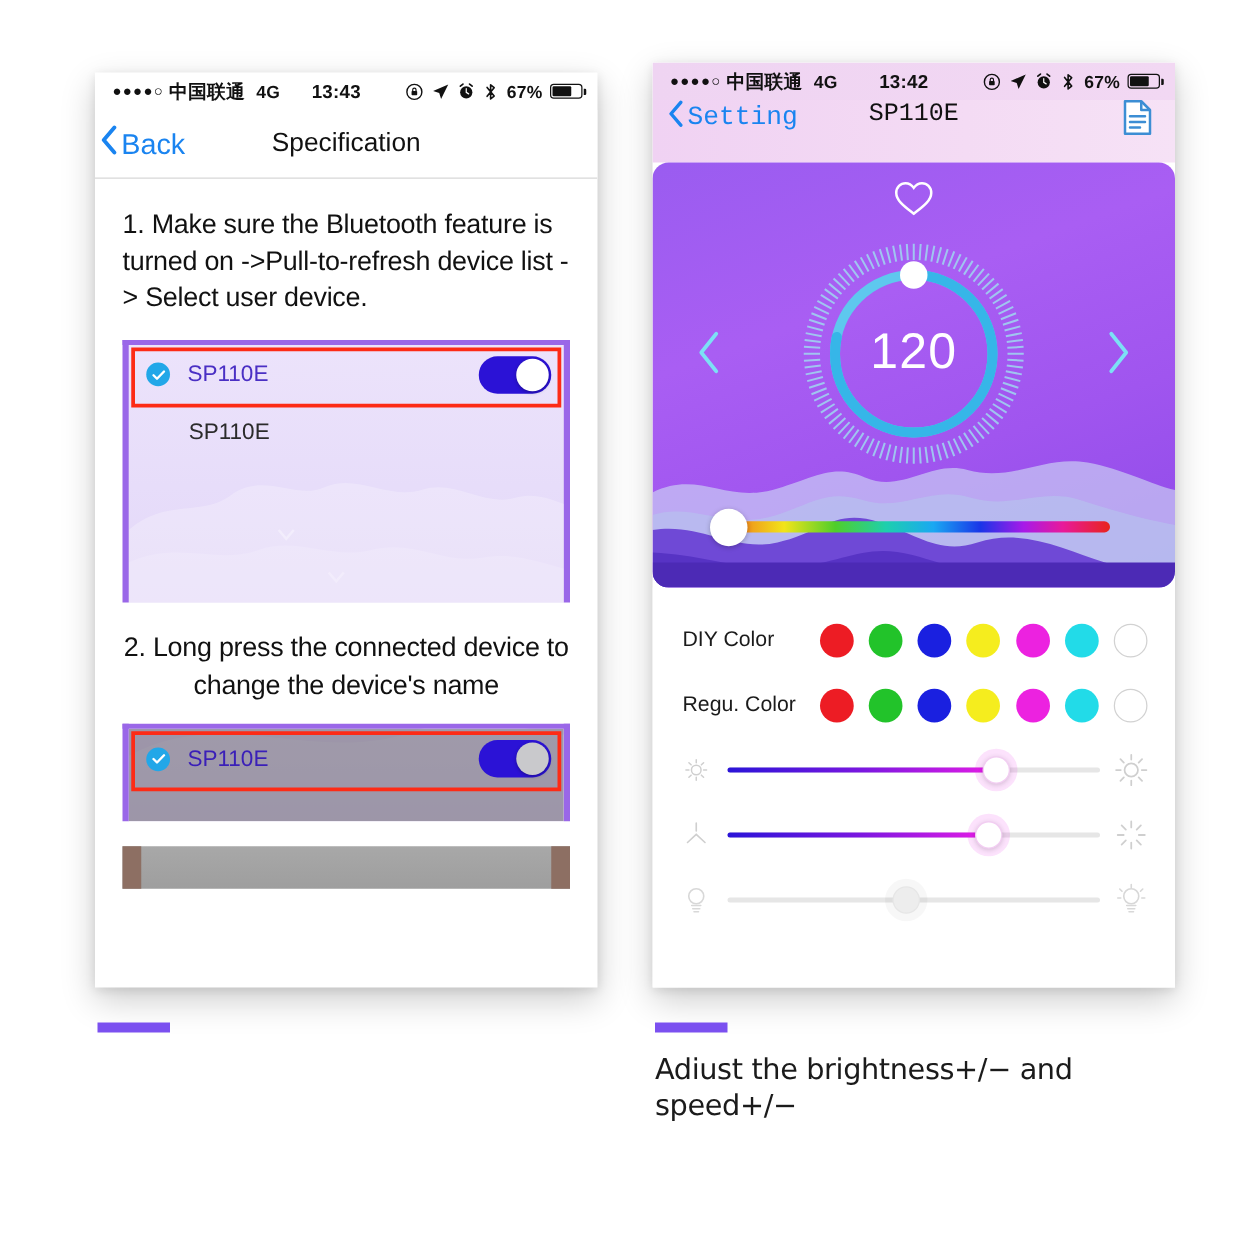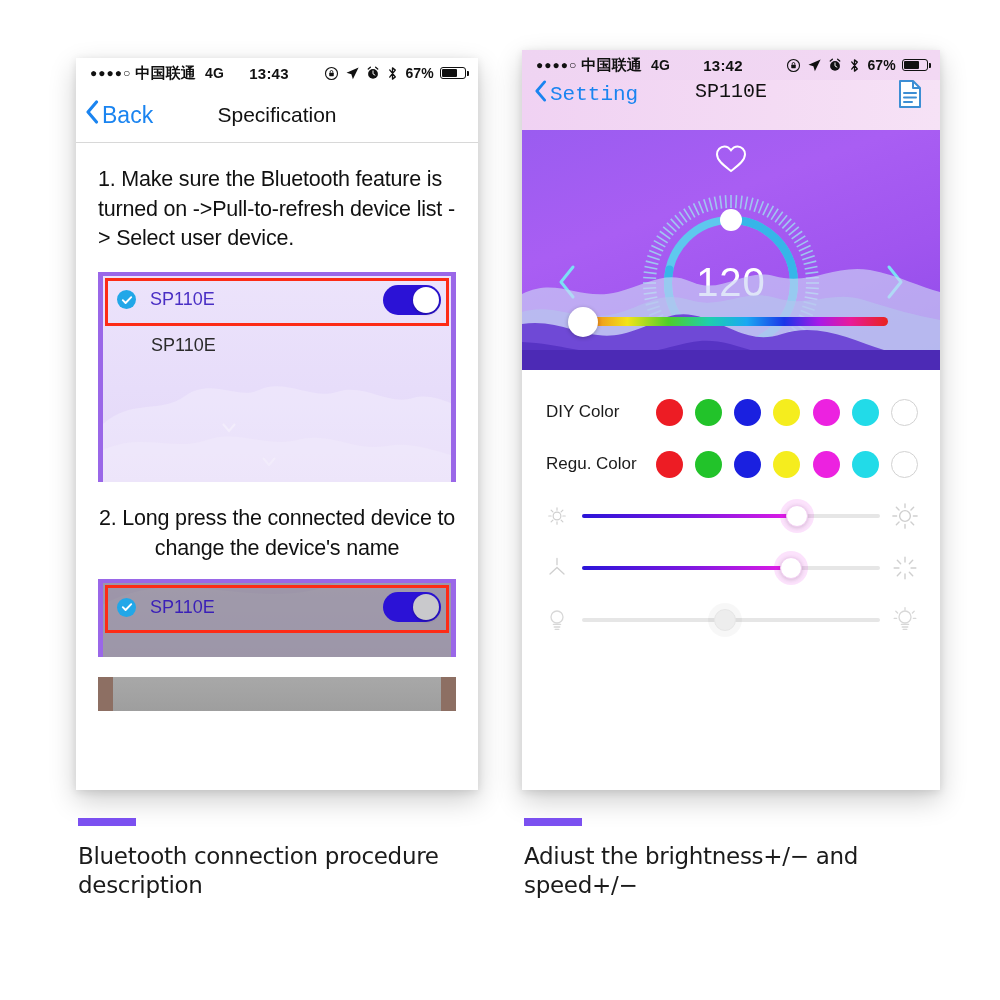--- a/index.html
+++ b/index.html
@@ -38,21 +38,21 @@
   .sb-pct{font-size:14px;font-weight:bold;}
   .batt{width:26px;height:12px;border:1.6px solid #111;border-radius:3px;position:relative;box-sizing:border-box;padding:1.3px;}
   .batt::after{content:"";position:absolute;right:-4px;top:3.2px;width:2px;height:5px;background:#111;border-radius:0 1px 1px 0;}
   .batt i{display:block;height:100%;background:#111;border-radius:1px;}
 
   
   .navbar-left{
     height:54px;background:#ffffff;display:flex;align-items:center;
     position:relative;border-bottom:1px solid #d8d8d8;
   }
-  .nav-back{display:flex;align-items:center;color:#1a84f0;font-size:23px;padding-left:9px;cursor:pointer;}
+  .nav-back{display:flex;align-items:center;color:#1a84f0;font-size:23px;padding-left:4px;cursor:pointer;}
   .nav-back .chev{margin-right:3px;display:block;}
   .nav-title-c{position:absolute;left:0;right:0;text-align:center;font-size:21px;color:#111;pointer-events:none;}
 
   
   .left-body{padding:0 22px;box-sizing:border-box;height:calc(100% - 84px);position:relative;}
   .step-text{font-size:21.5px;line-height:1.38;color:#111;margin:22px 0 0 0;letter-spacing:-.2px;}
   .step-text.two{text-align:center;}
 
   
   .devpanel{
@@ -94,22 +94,23 @@
   #phone-right .statusbar{background:linear-gradient(90deg,#efd4f2,#f2d8f3);}
   .navbar-right{
     height:50px;
     background:linear-gradient(90deg,#f0d2f3 0%,#f4dbf4 60%,#f6e2f6 100%);
     display:flex;align-items:flex-start;position:relative;font-family:Liberation Mono, monospace;
   }
   .nav-setting{display:flex;align-items:center;color:#1a84f0;font-size:21px;padding-left:12px;cursor:pointer;}
   .nav-doc{margin-left:auto;margin-right:18px;cursor:pointer;display:flex;}
 
   .dial-area{
-    position:relative;height:240px;overflow:hidden;
+    position:relative;height:340px;overflow:hidden;
     background:linear-gradient(160deg,#9a5cf0 0%,#a95ef3 35%,#a055ef 65%,#8e4ae8 100%);
+    border-radius:13px;
   }
   .heart{position:absolute;left:50%;top:14px;transform:translateX(-50%);}
   .dialwrap{position:absolute;left:50%;top:58px;transform:translateX(-50%);width:190px;height:190px;}
   .chev-side{position:absolute;top:134px;cursor:pointer;}
   .chev-left{left:34px;} .chev-right{right:34px;}
   .dial-num{
     position:absolute;left:0;right:0;top:50%;transform:translateY(-52%);
     text-align:center;font-size:40px;color:#fff;font-weight:300;letter-spacing:1px;
   }
   .mountains{position:absolute;left:0;right:0;bottom:0;height:120px;}
@@ -543,21 +544,20 @@
               </g>
             </svg>
         </span>
       </div>
 
     </div>
   </div>
 
   <div class="caption" id="caption-left">
     <div class="capbar"></div>
-    <div class="captext">Bluetooth connection procedure description</div>
   </div>
 
   <div class="caption" id="caption-right">
     <div class="capbar"></div>
     <div class="captext">Adiust the brightness+/− and speed+/−</div>
   </div>
 
 </div>
 
 </body></html>

